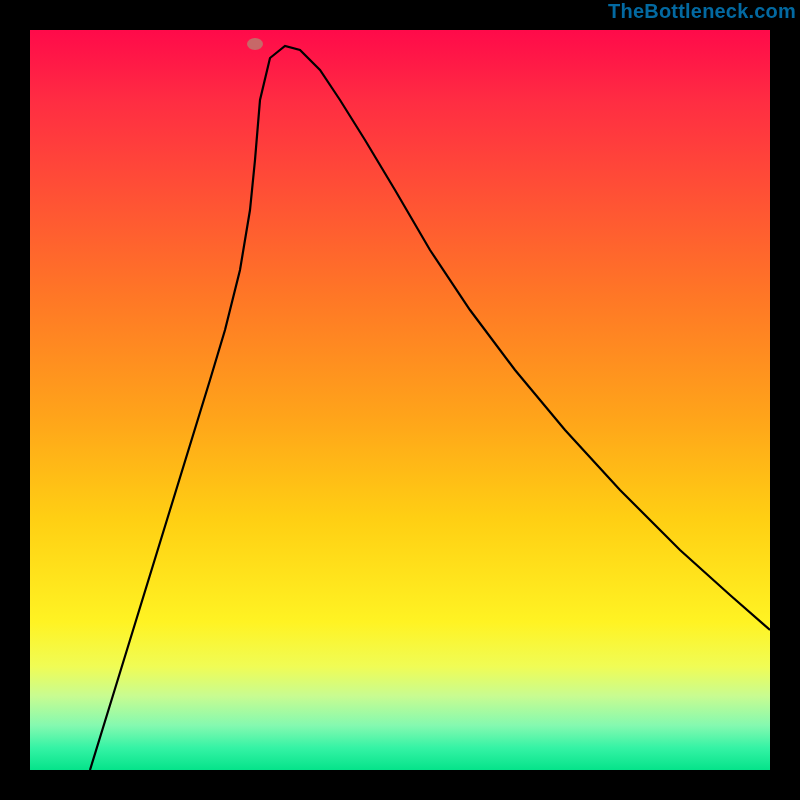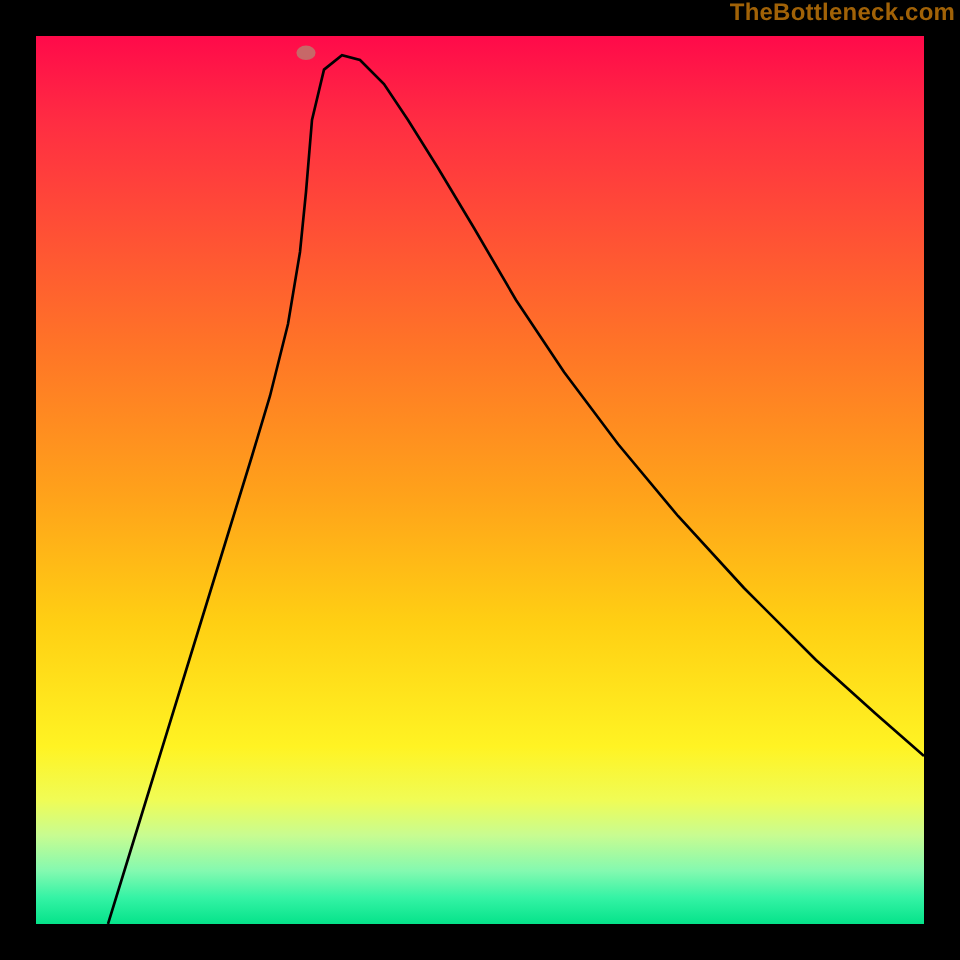--- a/index.html
+++ b/index.html
@@ -10,21 +10,21 @@
     background: #000;
     position: relative;
   }
   .attribution {
     position: absolute;
     top: 0;
     right: 4px;
     font-family: Arial, Helvetica, sans-serif;
     font-size: 20px;
     font-weight: bold;
-    color: #a16207;
+    color: #0369a1;
     letter-spacing: 0.2px;
   }
   .plot-area {
     position: absolute;
     left: 30px;
     top: 30px;
     width: 740px;
     height: 740px;
     overflow: hidden;
   }

